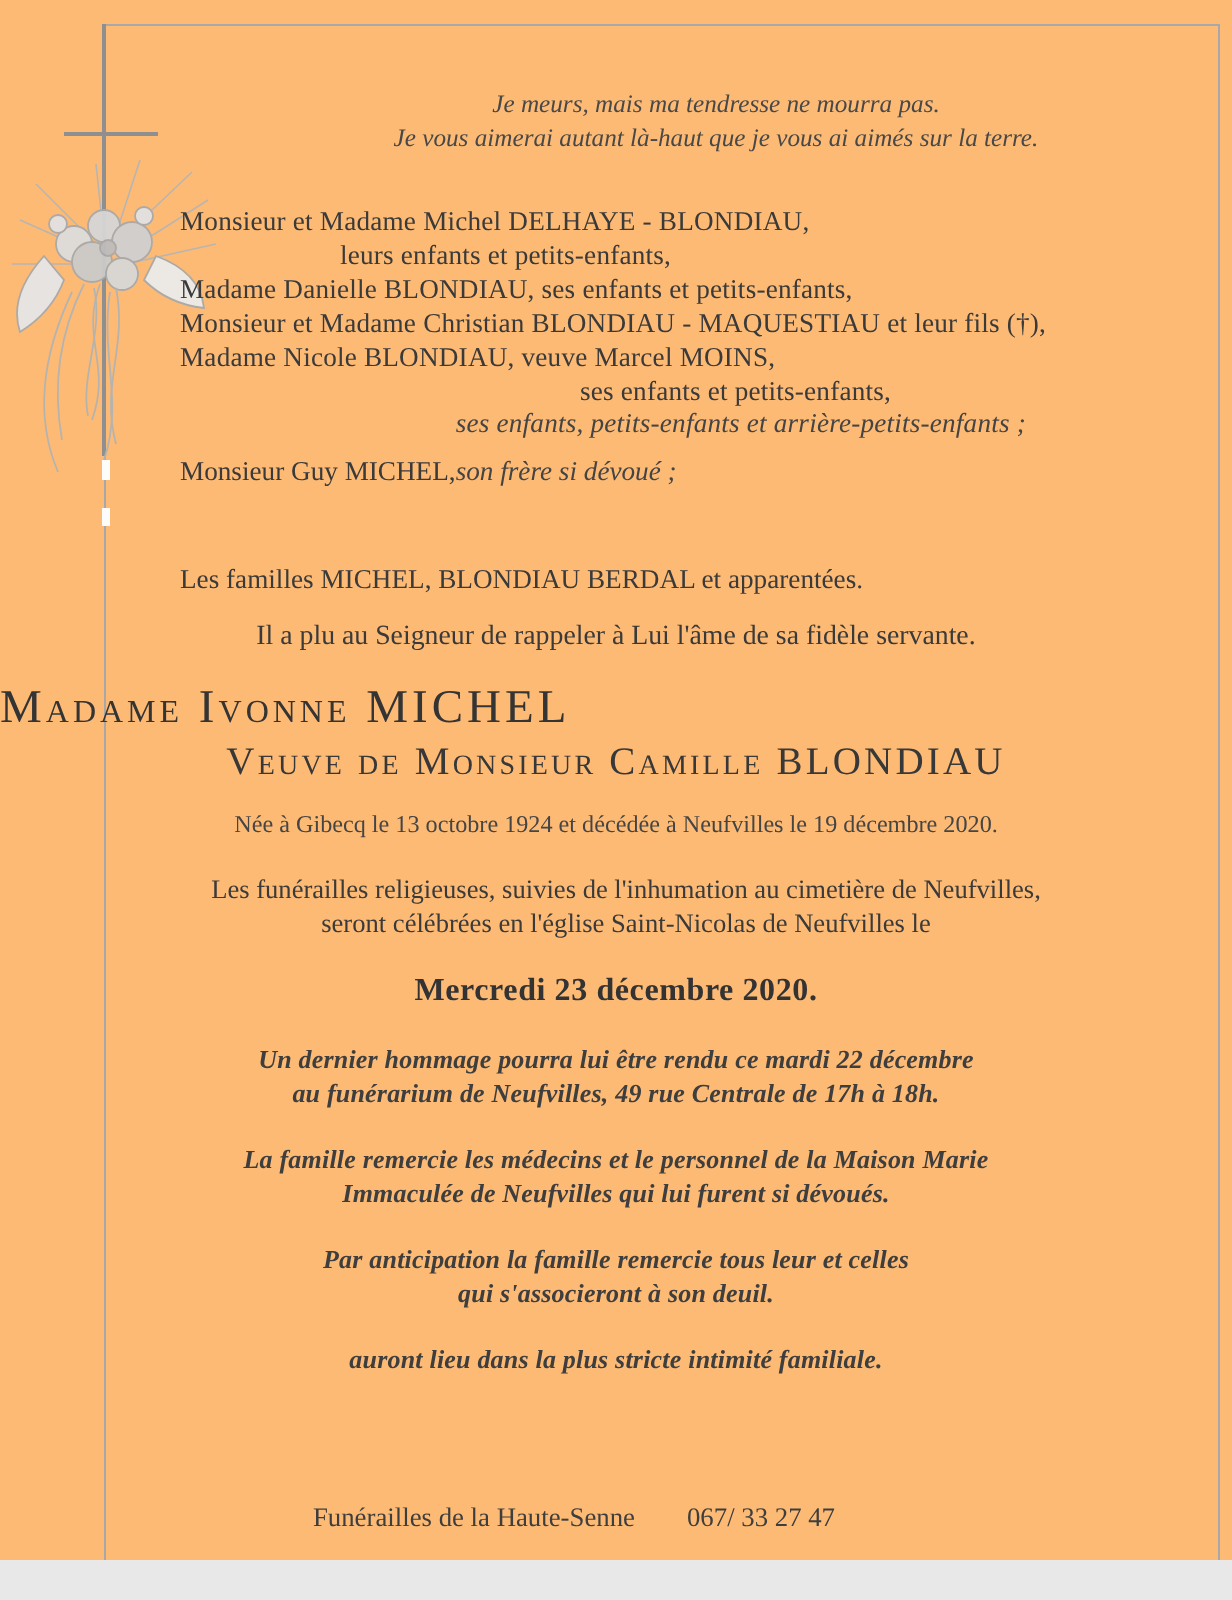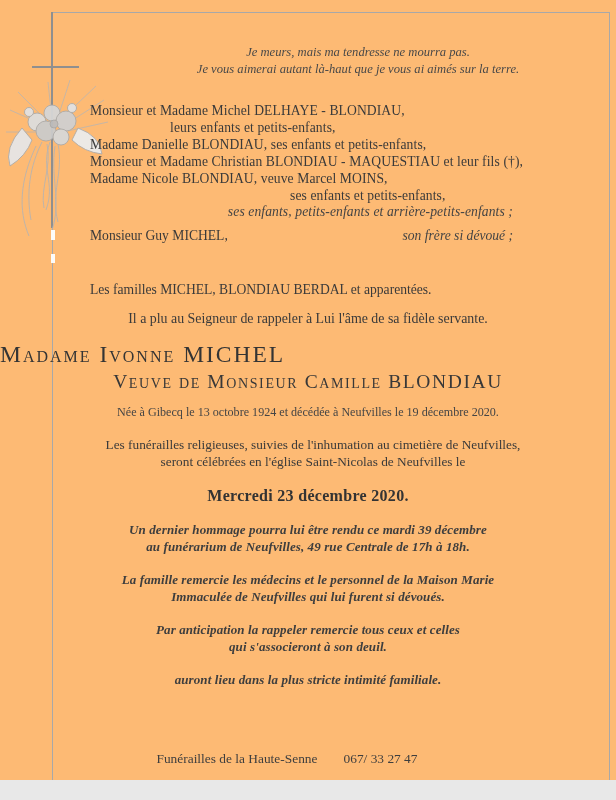--- a/index.html
+++ b/index.html
@@ -29,21 +29,21 @@
   }
   .mourners{
     left:90px;width:470px;top:103px;
     font-size:13.6px;line-height:16.9px;letter-spacing:.1px;
   }
   .indent1{margin-left:80px;}
   .indent2{margin-left:200px;}
   .sub-italic{font-style:italic;text-align:right;margin-right:47px;color:#444;}
   .guy-row{
     left:90px;width:423px;top:228px;
-    display:flex;justify-content:space-between;
+    display:flex;justify-content:flex-start;
     font-size:13.6px;
   }
   .guy-row .note{font-style:italic;color:#444;}
   .cousins{left:88px;top:254px;font-size:13.6px;}
   .families{left:90px;top:282px;font-size:13.6px;}
   .announce{left:0;right:0;top:311px;text-align:center;font-size:13.9px;}
   .name{
     left:0;right:0;top:341px;text-align:left;
     font-variant:small-caps;font-size:23.5px;letter-spacing:2px;
     color:#343434;font-weight:500;
@@ -138,29 +138,29 @@
   <div class="abs subname">Veuve de Monsieur Camille BLONDIAU</div>
   <div class="abs lifedates">Née à Gibecq le 13 octobre 1924 et décédée à Neufvilles le 19 décembre 2020.</div>
 
   <div class="abs ceremony">
     <div>Les funérailles religieuses, suivies de l'inhumation au cimetière de Neufvilles,</div>
     <div>seront célébrées en l'église Saint-Nicolas de Neufvilles le</div>
   </div>
   <div class="abs cerdate">Mercredi 23 décembre 2020.</div>
 
   <div class="abs notice n1">
-    <div>Un dernier hommage pourra lui être rendu ce mardi 39 décembre</div>
+    <div>Un dernier hommage pourra lui être rendu ce mardi 22 décembre</div>
     <div>au funérarium de Neufvilles, 49 rue Centrale de 17h à 18h.</div>
   </div>
   <div class="abs notice n2">
     <div>La famille remercie les médecins et le personnel de la Maison Marie</div>
     <div>Immaculée de Neufvilles qui lui furent si dévoués.</div>
   </div>
   <div class="abs notice n3">
-    <div>Par anticipation la rappeler remercie tous ceux et celles</div>
+    <div>Par anticipation la famille remercie tous leur et celles</div>
     <div>qui s'associeront à son deuil.</div>
   </div>
   <div class="abs notice n4">
     <div>auront lieu dans la plus stricte intimité familiale.</div>
   </div>
 
   <div class="abs footer">
     <span>Funérailles de la Haute-Senne</span><span class="gap"></span><span>067/ 33 27 47</span>
   </div>
 

